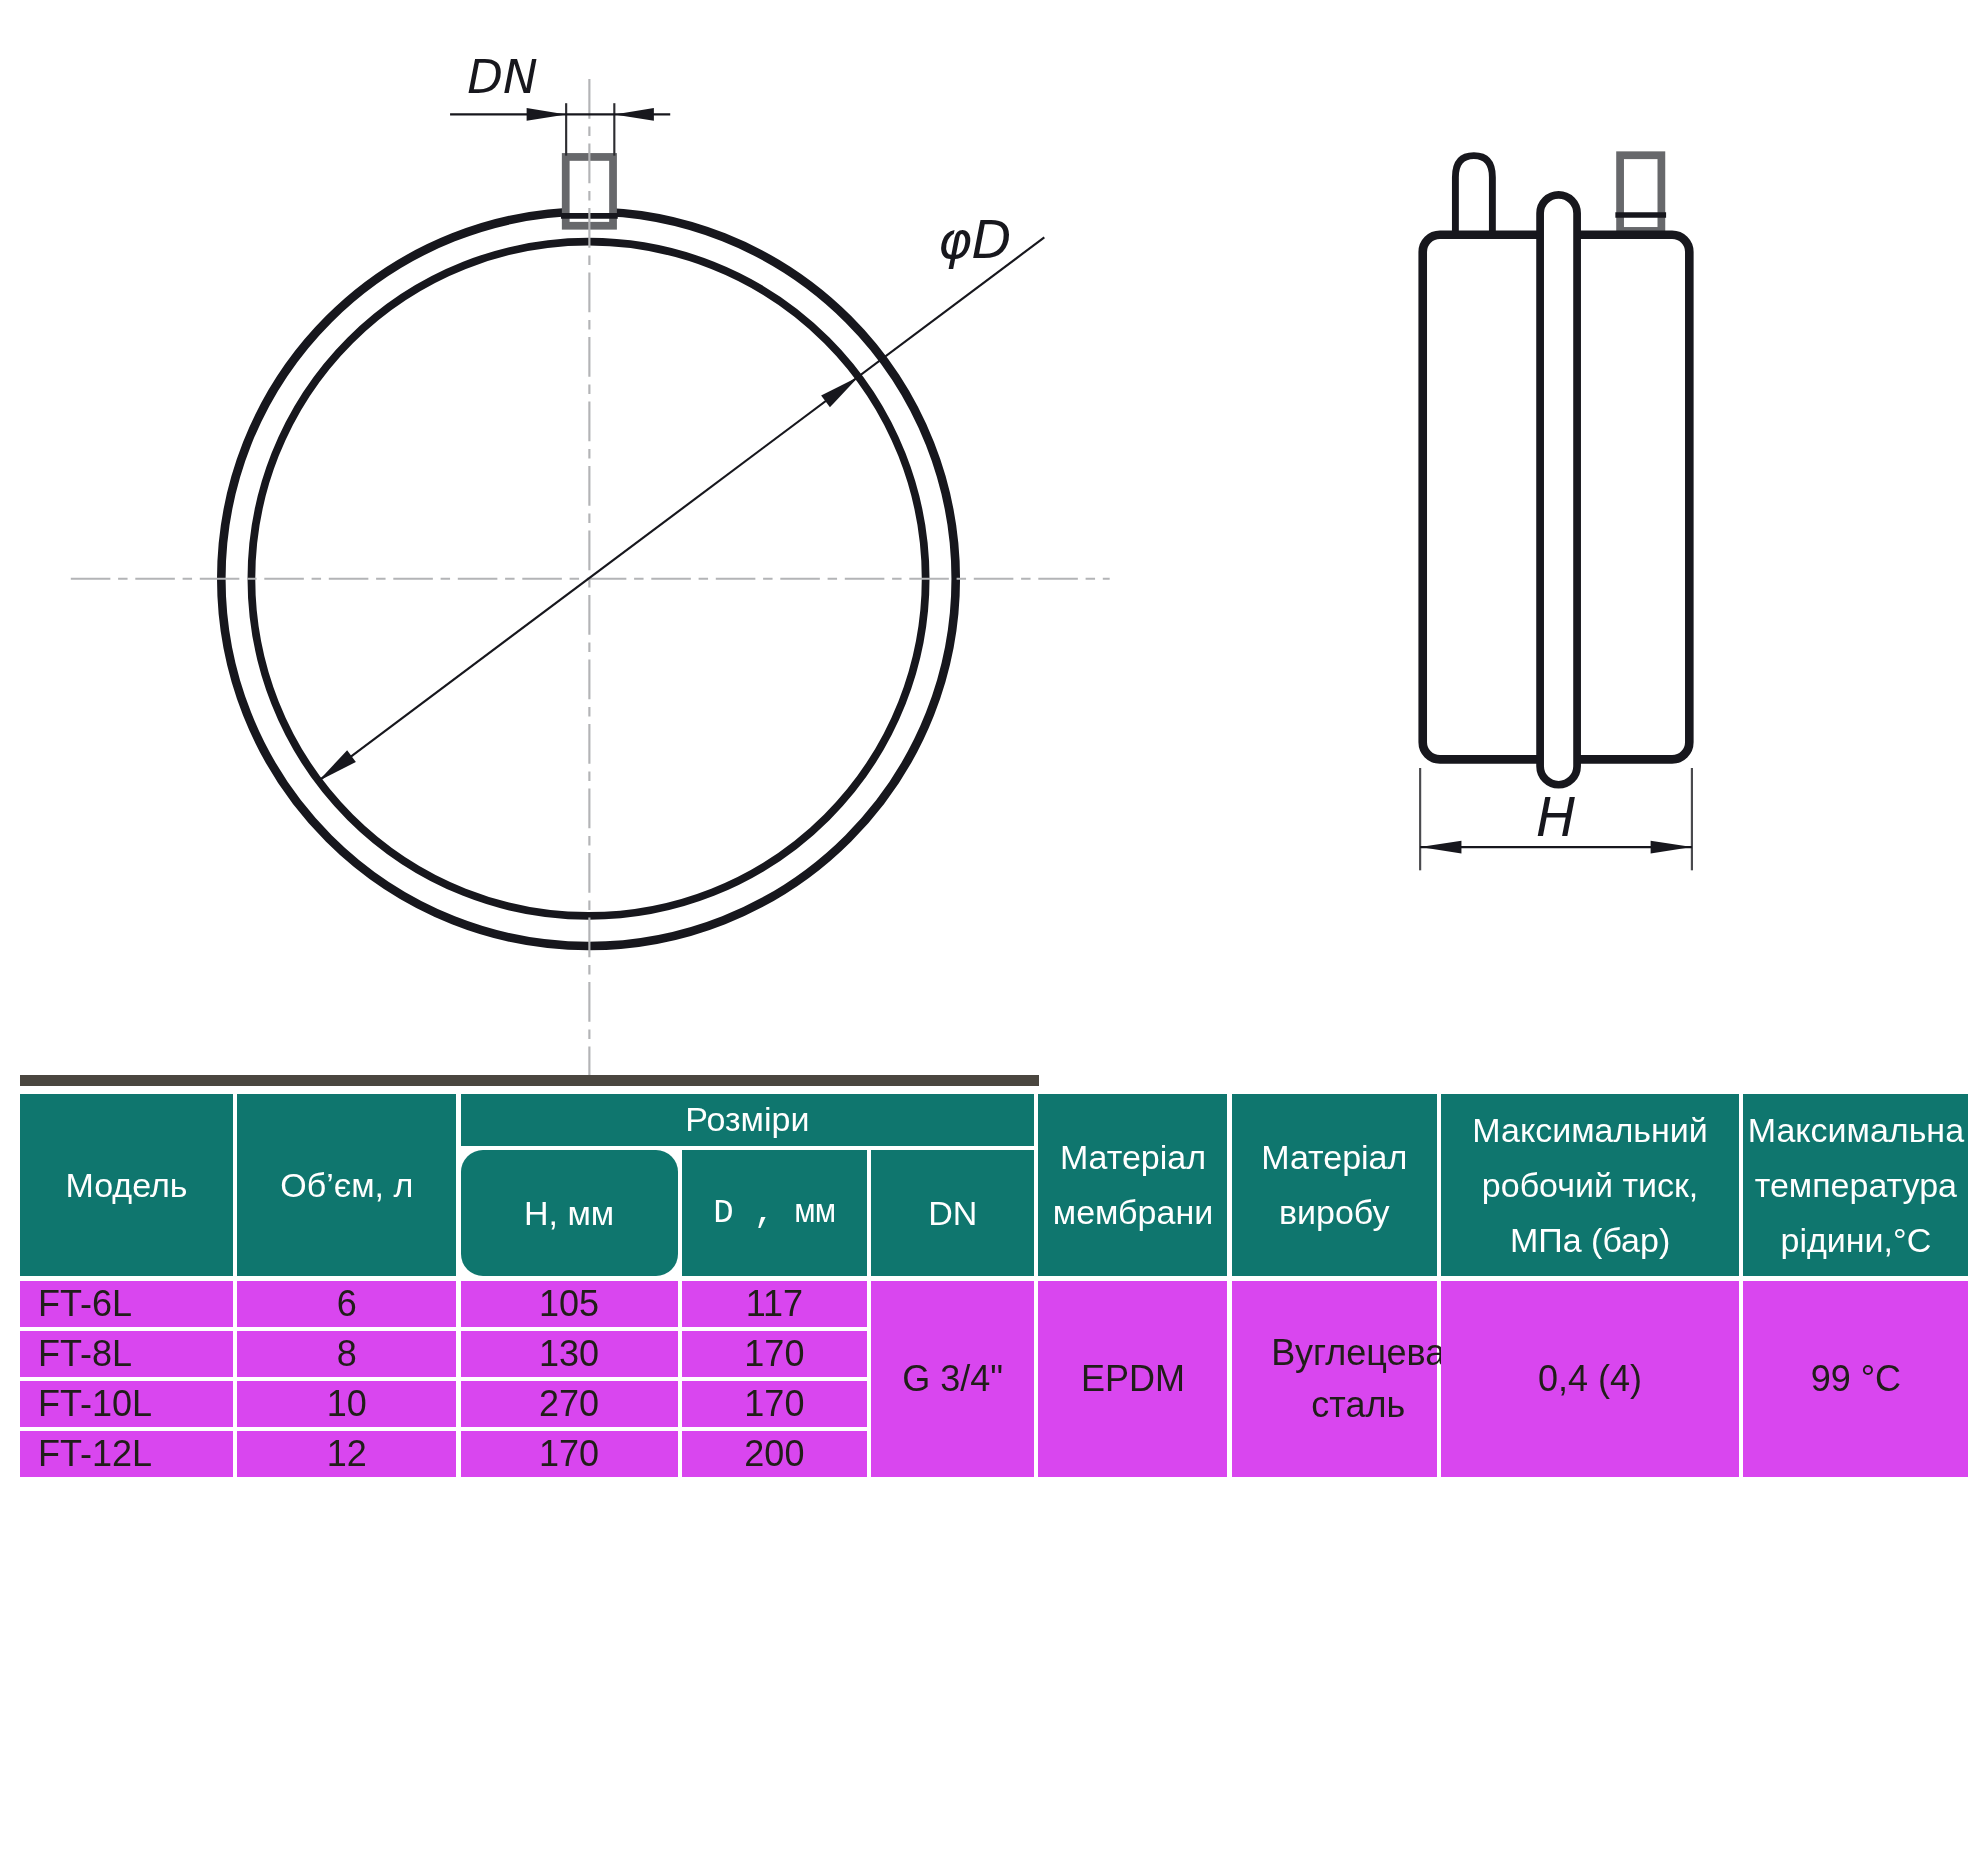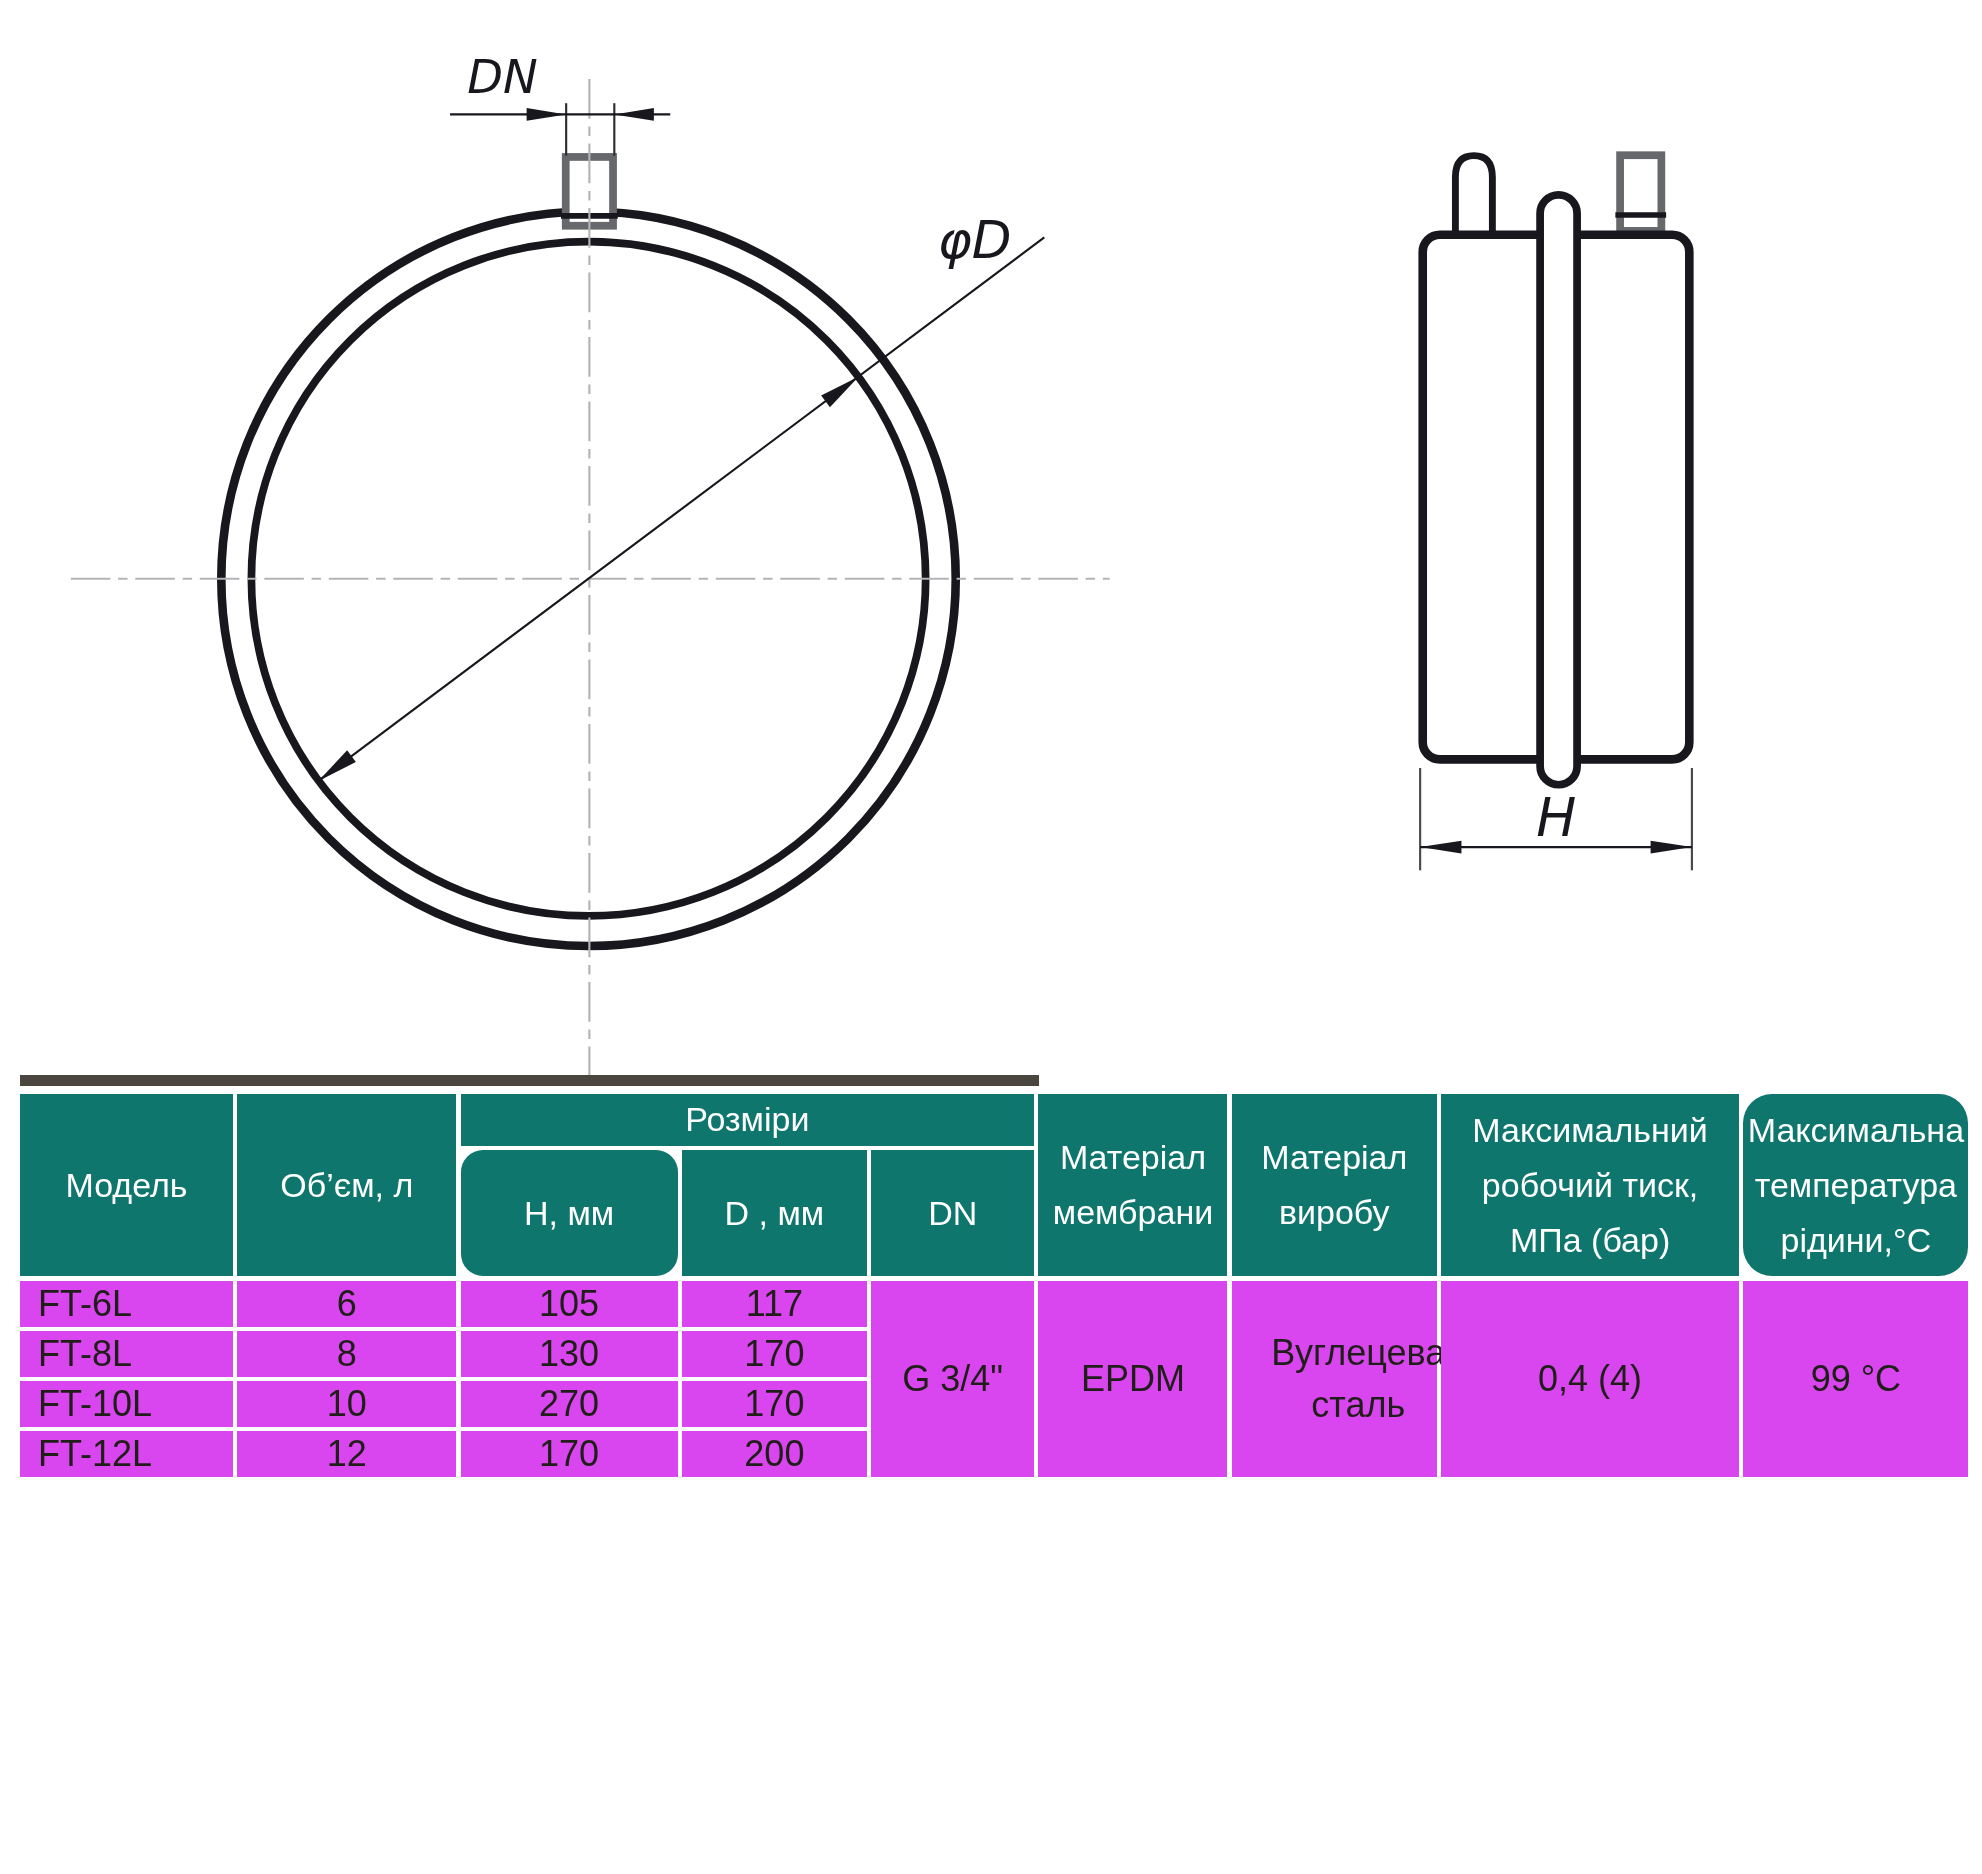--- a/index.html
+++ b/index.html
@@ -17,26 +17,26 @@
          align-items:center;justify-content:center;text-align:center;
          font-size:34px;line-height:1.62;}
   .bcell{background:#d946ef;color:#201e19;display:flex;flex-direction:column;
          align-items:center;justify-content:center;text-align:center;
          font-size:36px;line-height:1.45;}
   .model-cell{flex-direction:row;justify-content:flex-start;padding-left:18px;box-sizing:border-box;}
   .c-model{grid-column:1;grid-row:1/3;}
   .c-volume{grid-column:2;grid-row:1/3;}
   .c-dims{grid-column:3/6;grid-row:1;}
   .c-h{grid-column:3;grid-row:2;border-radius:22px;}
-  .c-d{grid-column:4;grid-row:2;}
+  .c-d{grid-column:4;grid-row:2;font-family:Liberation Mono, monospace;}
   .c-dn{grid-column:5;grid-row:2;}
   .c-mem{grid-column:6;grid-row:1/3;}
   .c-prod{grid-column:7;grid-row:1/3;}
   .c-press{grid-column:8;grid-row:1/3;justify-content:center;}
-  .c-temp{grid-column:9;grid-row:1/3;border-radius:29px;}
+  .c-temp{grid-column:9;grid-row:1/3;}
   .m-dn{grid-column:5;grid-row:3/7;}
   .m-mem{grid-column:6;grid-row:3/7;}
   .m-prod{grid-column:7;grid-row:3/7;padding-left:48px;}
   .m-press{grid-column:8;grid-row:3/7;}
   .m-temp{grid-column:9;grid-row:3/7;}
 </style>
 </head>
 <body>
 
 <div class="page">

